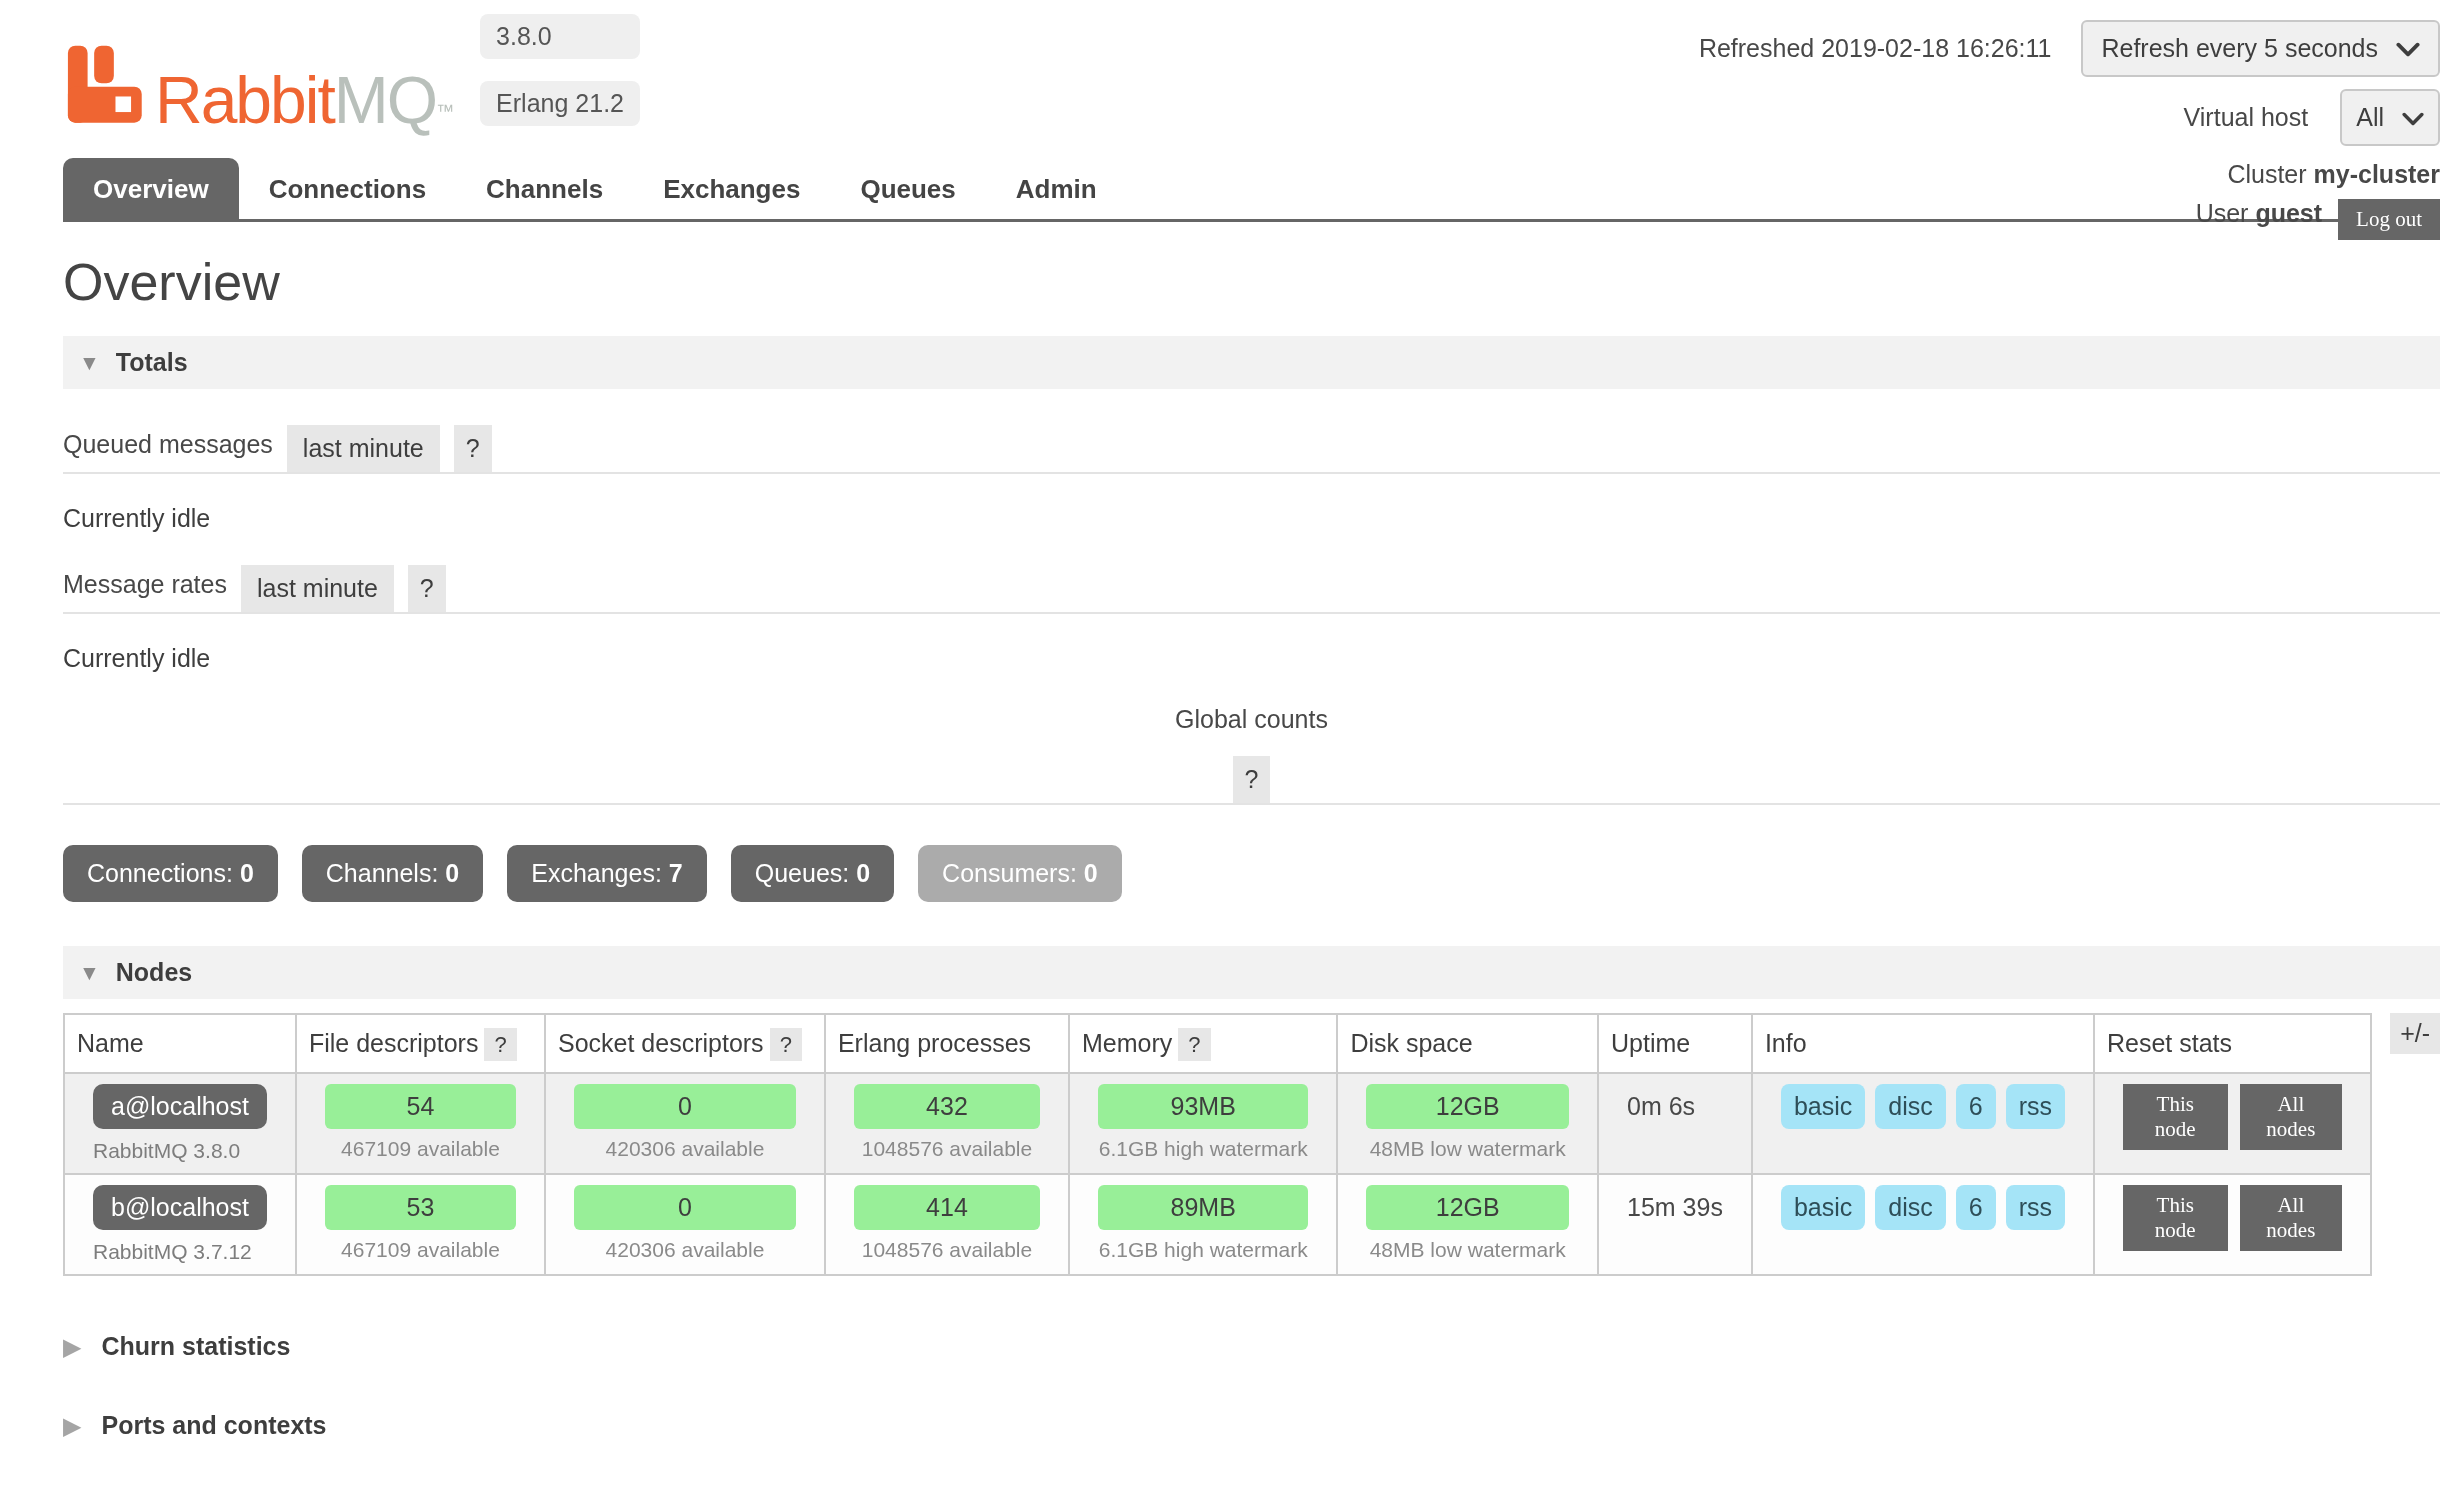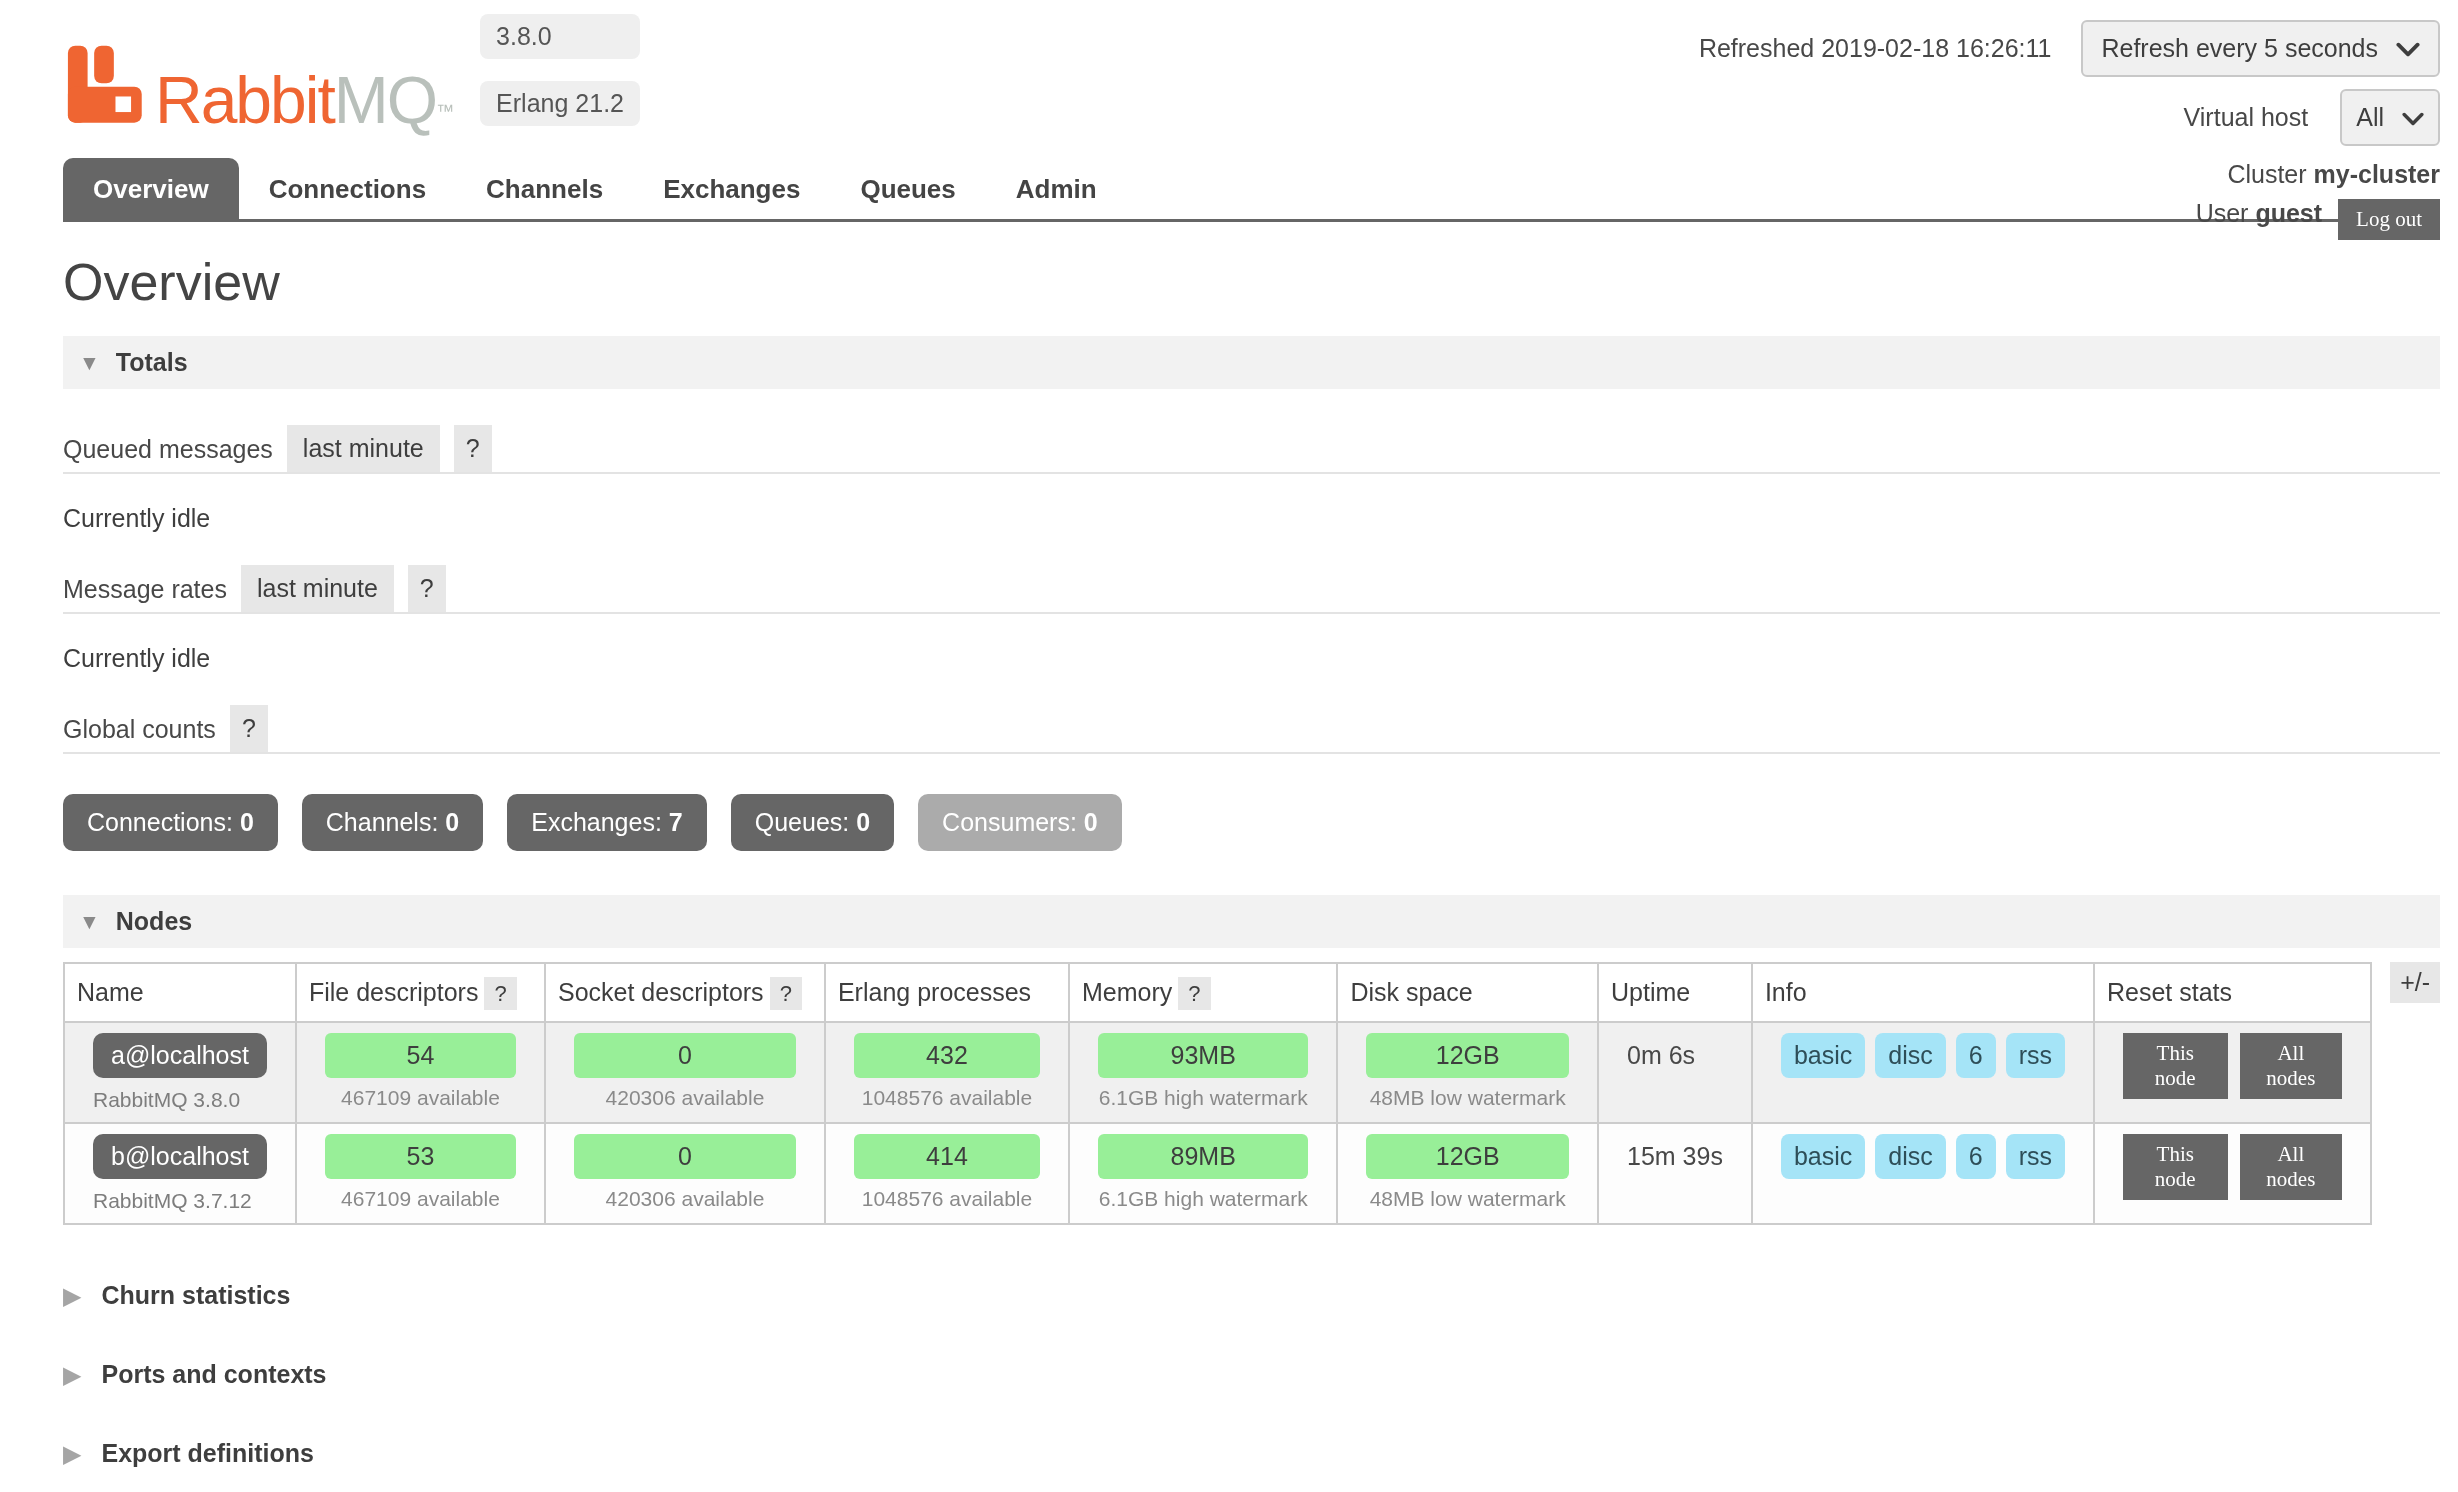--- a/index.html
+++ b/index.html
@@ -53,21 +53,21 @@
   
   h1.page-title { font-size: 52px; font-weight: 400; color: #444; margin: 30px 0 24px; }
 
   .section-bar {
     background: #f2f2f2; padding: 12px 16px; display: flex; align-items: center; gap: 16px;
     font-weight: bold; color: #3e3e3e; cursor: pointer; margin-bottom: 10px;
   }
   .tri-down { color: #8a8a8a; font-size: 21px; }
   .tri-right { color: #a5a5a5; font-size: 24px; }
 
-  .ratebar { display: flex; align-items: flex-end; gap: 14px; border-bottom: 2px solid #e3e3e3; padding-top: 26px; }
+  .ratebar { display: flex; align-items: center; gap: 14px; border-bottom: 2px solid #e3e3e3; padding-top: 26px; }
   .ratebar .lbl { padding-bottom: 8px; }
   .mini-tab { background: #e7e7e7; padding: 9px 16px; cursor: pointer; color: #3e3e3e; }
   .help-badge { background: #e7e7e7; padding: 9px 12px; cursor: pointer; color: #3e3e3e; }
   .idle { margin: 30px 0 26px; color: #3e3e3e; }
 
   .stat-row { display: flex; gap: 24px; margin: 40px 0 10px; }
   .stat-badge {
     background: #666; color: #fff; border-radius: 10px; padding: 14px 24px; cursor: pointer;
   }
   .stat-badge .cnt { font-weight: bold; }
@@ -184,21 +184,21 @@
   </div>
   <div class="idle">Currently idle</div>
 
   <div class="ratebar" style="padding-top:6px;">
     <span class="lbl">Message rates</span>
     <span class="mini-tab">last minute</span>
     <span class="help-badge">?</span>
   </div>
   <div class="idle">Currently idle</div>
 
-  <div class="ratebar" style="padding-top:6px;">
+  <div class="ratebar" style="padding-top:6px;flex-direction:column;">
     <span class="lbl">Global counts</span>
     <span class="help-badge">?</span>
   </div>
 
   <div class="stat-row">
     <span class="stat-badge"><span>Connections:</span> <span class="cnt">0</span></span>
     <span class="stat-badge"><span>Channels:</span> <span class="cnt">0</span></span>
     <span class="stat-badge"><span>Exchanges:</span> <span class="cnt">7</span></span>
     <span class="stat-badge"><span>Queues:</span> <span class="cnt">0</span></span>
     <span class="stat-badge muted"><span>Consumers:</span> <span class="cnt">0</span></span>

